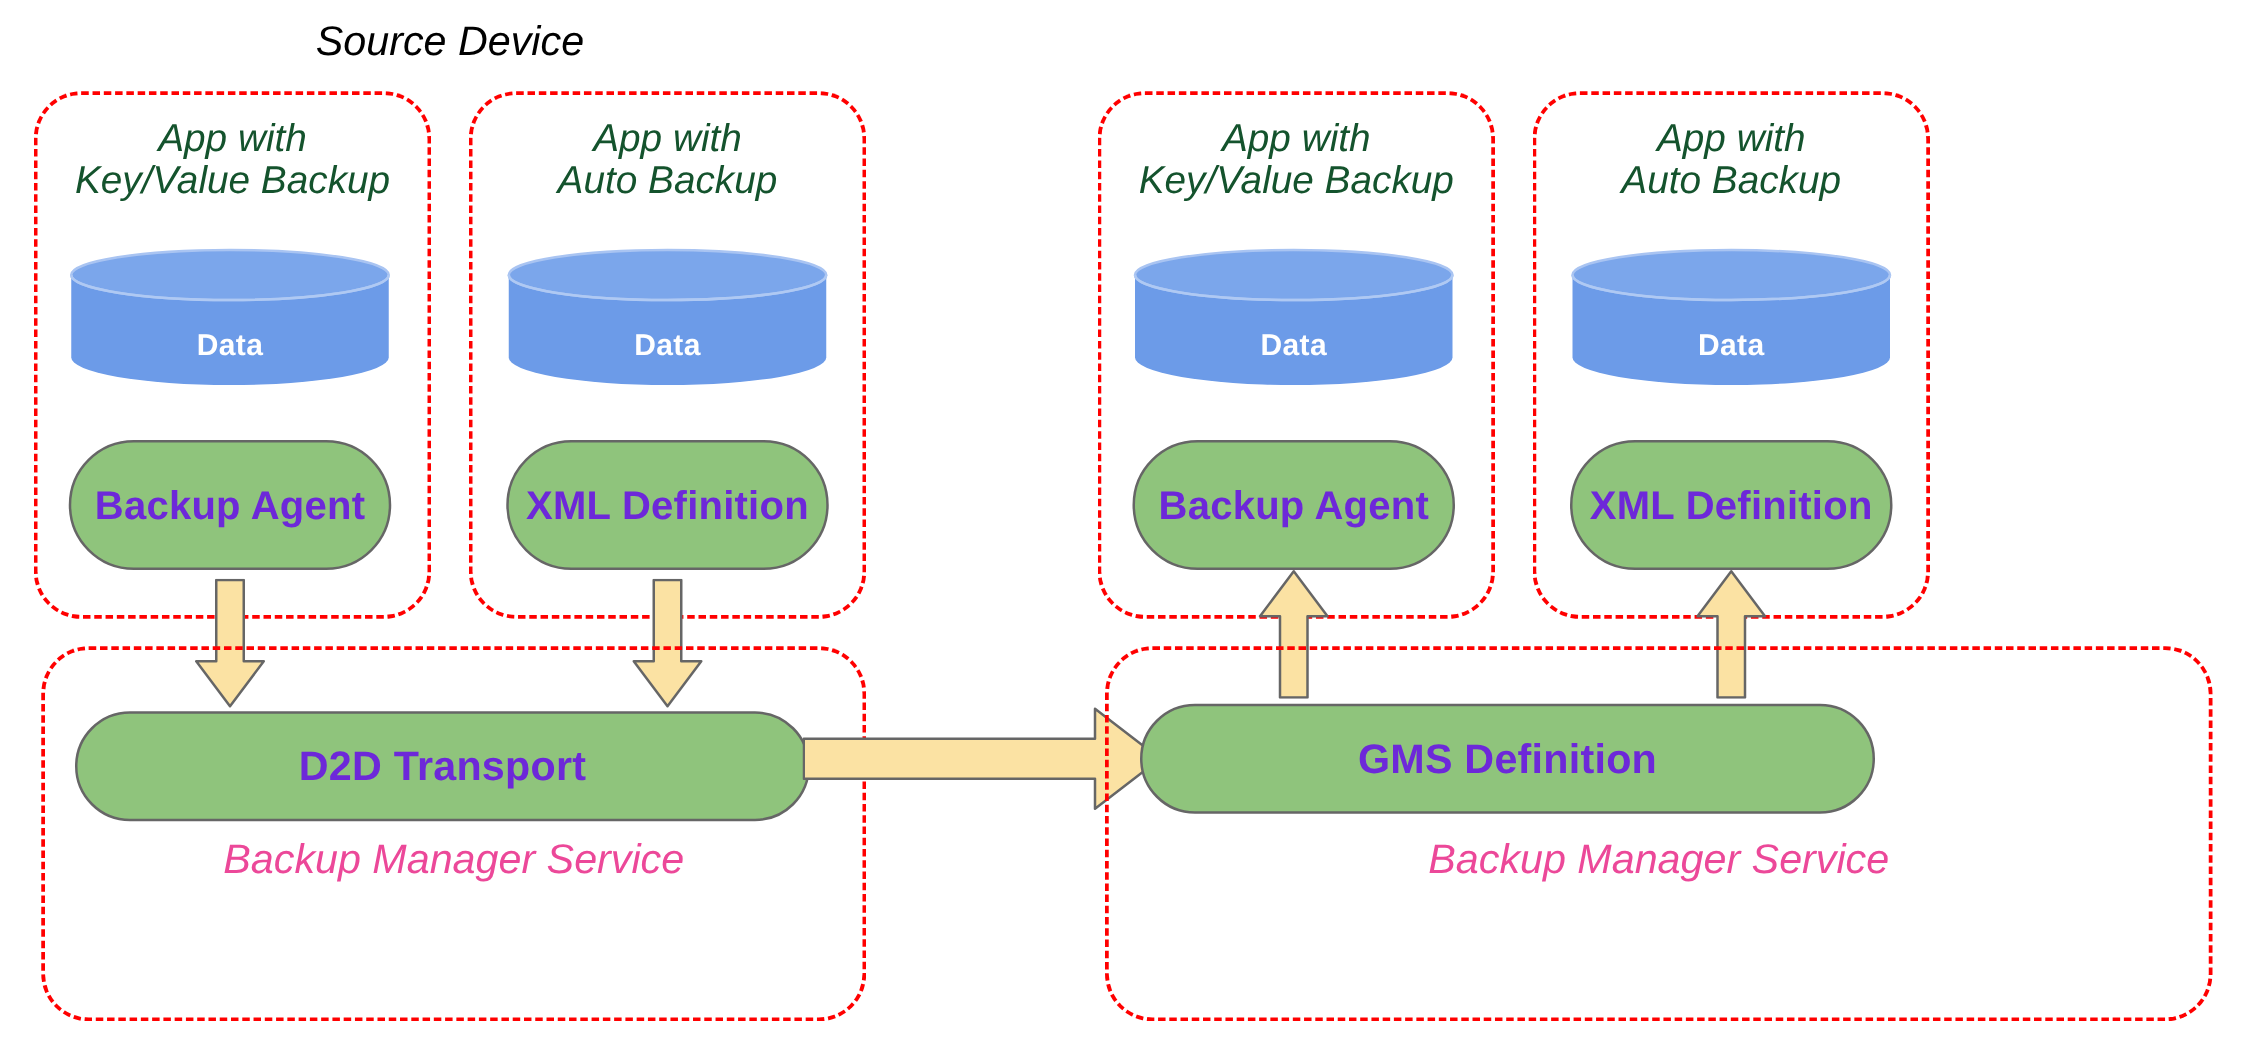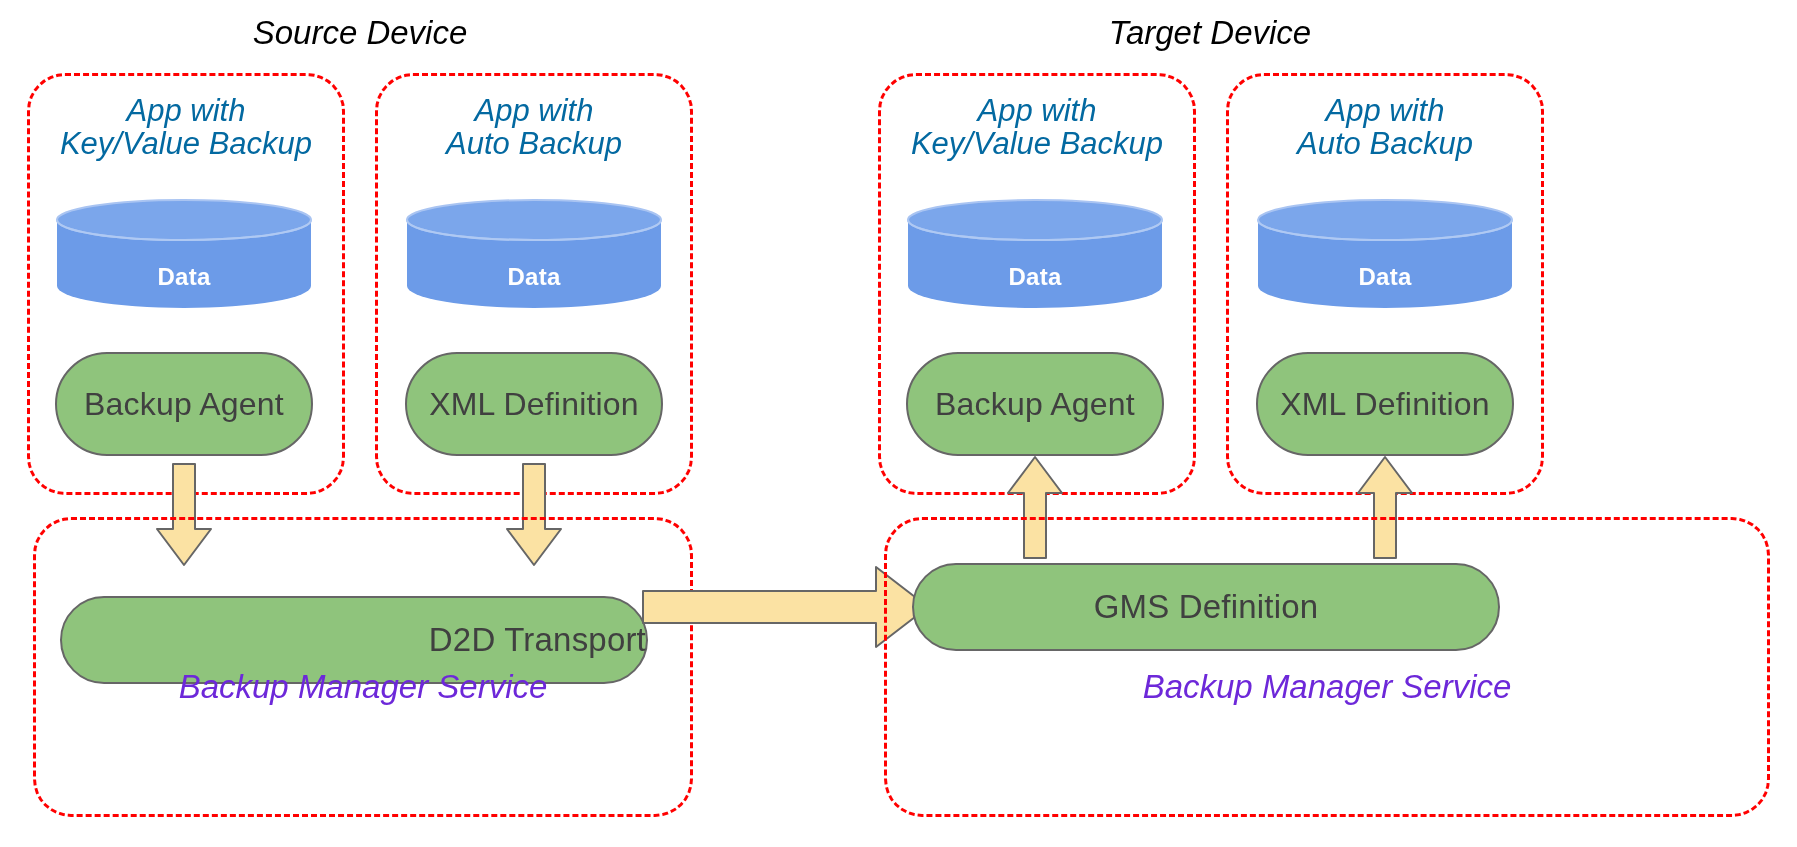--- a/index.html
+++ b/index.html
@@ -30,21 +30,21 @@
     background:transparent;
   }
 
   
   .app-caption{
     position:absolute;
     font-style:italic;
     font-weight:400;
     font-size:31px;
     line-height:1.06;
-    color:#0369a1;
+    color:#14532d;
     text-align:center;
     white-space:pre-line;
   }
 
   
   .cylinder{position:absolute;}
   .cylinder svg{display:block;}
   .cyl-label{
     position:absolute;left:0;right:0;
     bottom:17px;
@@ -55,39 +55,39 @@
     letter-spacing:.3px;
   }
 
   
   .pill{
     position:absolute;
     background:#8FC47C;
     border:2px solid #666666;
     box-sizing:border-box;
     display:flex;align-items:center;justify-content:center;
-    color:#404040;
-    font-weight:normal;
+    color:#6d28d9;
+    font-weight:bold;
     font-size:32px;
     letter-spacing:.2px;
     white-space:nowrap;
   }
   .pill.transport{font-size:33px;}
 
   
   .arrow{position:absolute;}
   .arrow svg{display:block;}
 
   
   .svc-caption{
     position:absolute;
     font-style:italic;
     font-weight:400;
     font-size:33px;
-    color:#6d28d9;
+    color:#ec4899;
     text-align:center;
     white-space:nowrap;
     line-height:1;
   }
 </style>
 </head>
 <body>
 
 <div id="stage">
 
@@ -133,32 +133,31 @@
     <span>XML Definition</span>
   </div>
 
   <div class="arrow" style="left:505px;top:463px;width:58px;height:104px;">
     <svg width="58" height="104" viewBox="0 0 58 104">
       <path d="M18,1 L40,1 L40,66 L56,66 L29,102 L2,66 L18,66 Z" fill="#FBE2A3" stroke="#666666" stroke-width="2" stroke-linejoin="round"></path>
     </svg>
   </div>
 
   <div class="dashed-box" style="left:33px;top:517px;width:660px;height:300px;"></div>
-  <div class="pill transport" style="left:60px;top:596px;width:588px;height:88px;border-radius:44px;justify-content:flex-end;">
+  <div class="pill transport" style="left:60px;top:569px;width:588px;height:88px;border-radius:44px;">
     <span>D2D Transport</span>
   </div>
   <div class="svc-caption" style="left:33px;top:670px;width:660px;">Backup Manager Service</div>
 
   <div class="arrow" style="left:642px;top:565px;width:288px;height:84px;">
     <svg width="288" height="84" viewBox="0 0 288 84">
       <path d="M1,26 L234,26 L234,2 L286,42 L234,82 L234,58 L1,58 Z" fill="#FBE2A3" stroke="#666666" stroke-width="2" stroke-linejoin="round"></path>
     </svg>
   </div>
 
-  <div class="device-title" style="left:1020px;top:16px;width:380px;">Target Device</div>
 
   <div class="dashed-box" style="left:878px;top:73px;width:318px;height:422px;"></div>
   <div class="app-caption" style="left:878px;top:95px;width:318px;">App with
 Key/Value Backup</div>
 
   <div class="cylinder" style="left:906px;top:198px;width:258px;height:110px;">
     <svg width="258" height="110" viewBox="0 0 258 110">
       <path d="M2,22 L2,88 A127,22 0 0 0 256,88 L256,22 Z" fill="#6C9BE8"></path>
       <ellipse cx="129" cy="22" rx="127" ry="20" fill="#7BA6EB" stroke="#A9C4F2" stroke-width="2"></ellipse>
       <path d="M2,22 A127,20 0 0 0 256,22" fill="none" stroke="#AFC9F3" stroke-width="2"></path>

